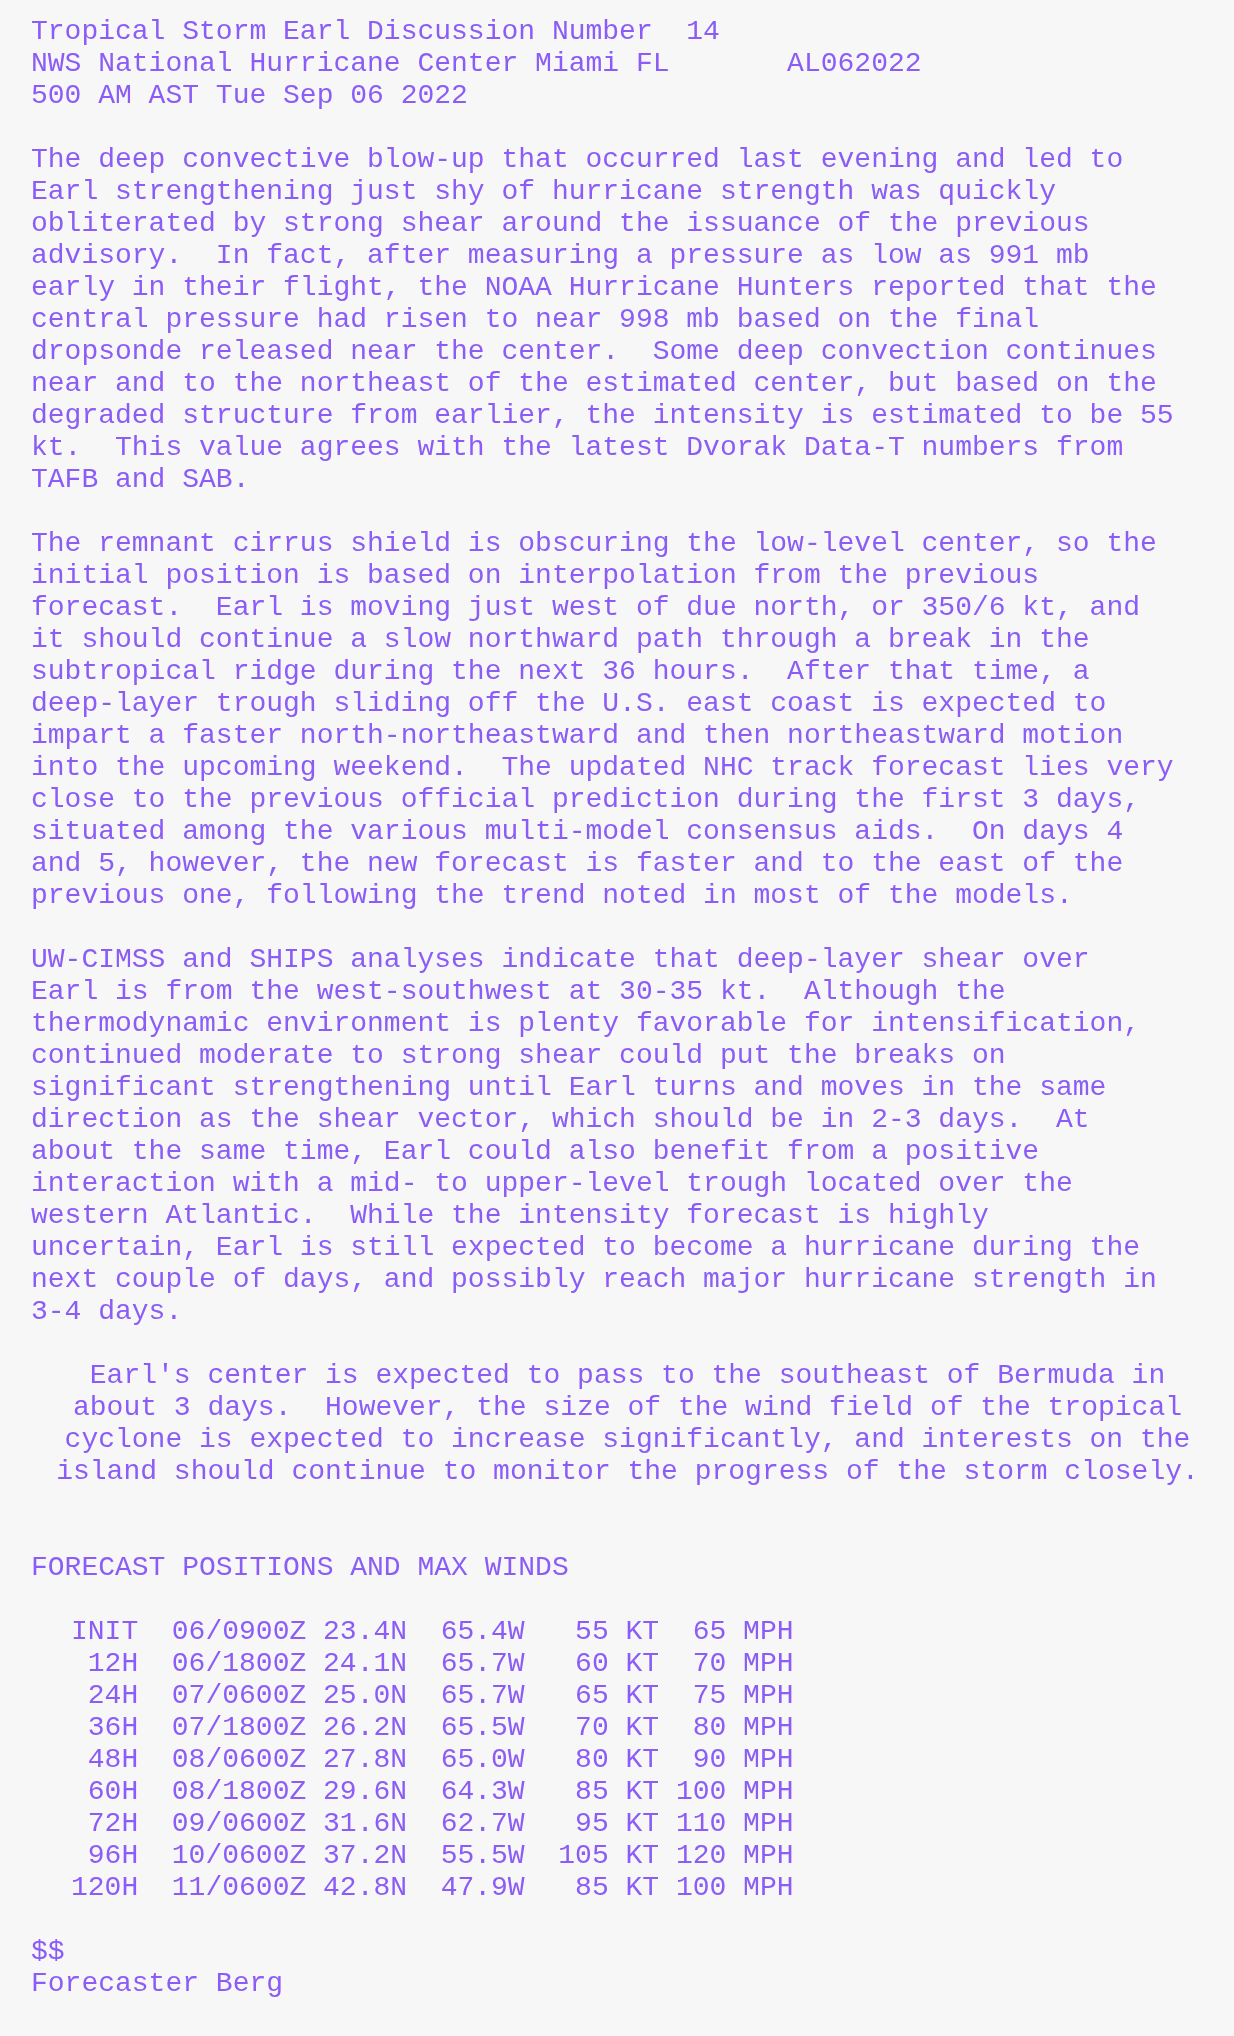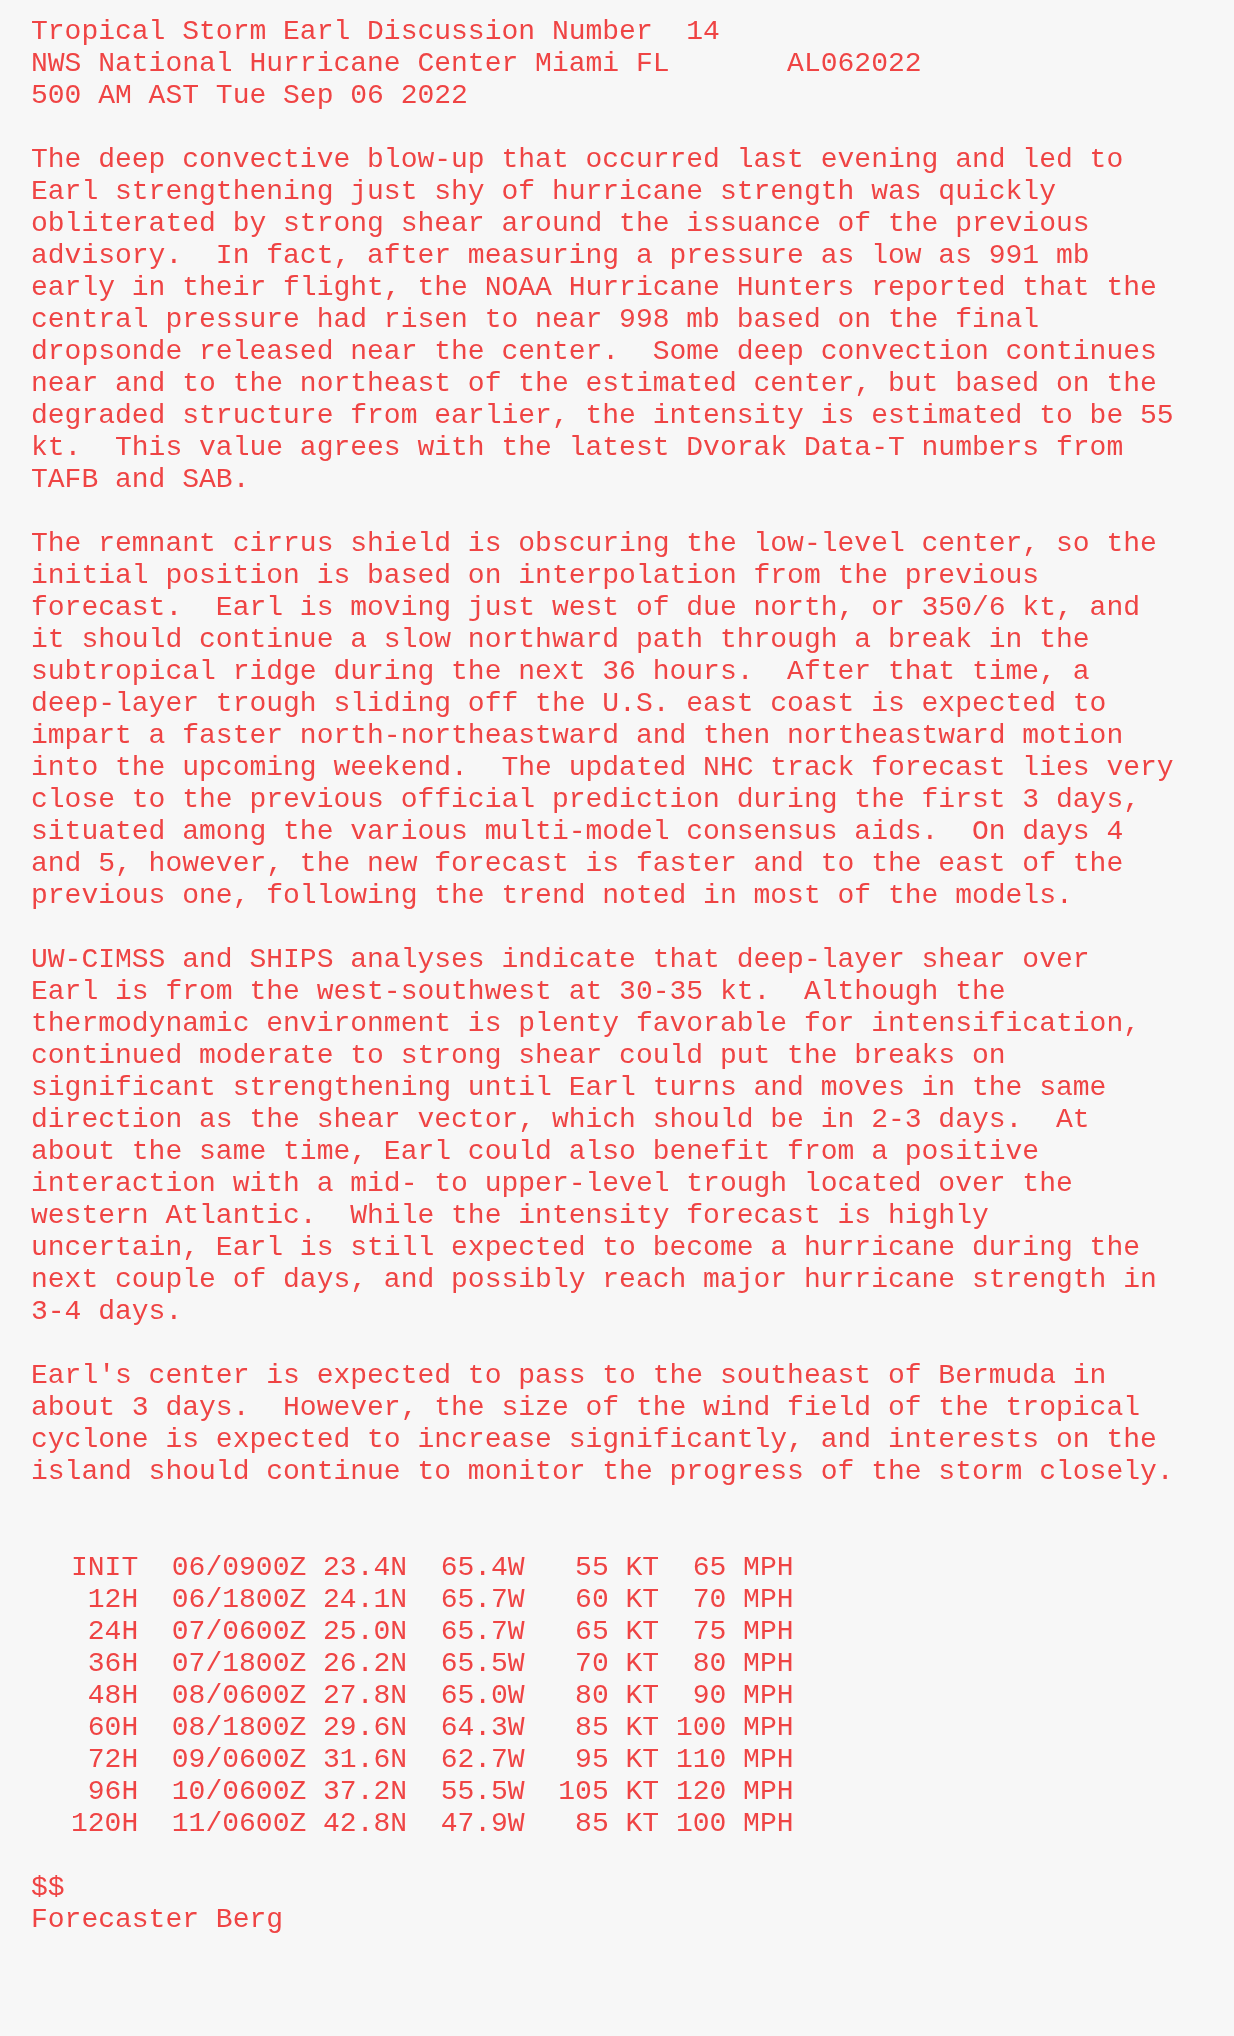--- a/index.html
+++ b/index.html
@@ -12,29 +12,30 @@
     background: #f7f7f7;
     overflow: hidden;
   }
   .doc {
     box-sizing: border-box;
     width: 1234px;
     padding: 16px 10px 0 31px;
     font-family: "Liberation Mono", "DejaVu Sans Mono", monospace;
     font-size: 28px;
     line-height: 32px;
-    color: #ef4444;
+    color: #8b5cf6;
   }
   .block {
     margin: 0 0 32px 0;      
     white-space: pre;
     font: inherit;
   }
   .block.gap2 {
     margin-bottom: 64px;     
+    text-align: center;
   }
   .sig {
     margin-bottom: 0;
     white-space: pre;
     font: inherit;
   }
   .line {
     white-space: pre;
     font: inherit;
     margin-left: 40px;
@@ -85,19 +86,20 @@
 western Atlantic.  While the intensity forecast is highly
 uncertain, Earl is still expected to become a hurricane during the
 next couple of days, and possibly reach major hurricane strength in
 3-4 days.</div>
 
   <div class="block gap2">Earl's center is expected to pass to the southeast of Bermuda in
 about 3 days.  However, the size of the wind field of the tropical
 cyclone is expected to increase significantly, and interests on the
 island should continue to monitor the progress of the storm closely.</div>
 
+  <div class="block">FORECAST POSITIONS AND MAX WINDS</div>
 
   <div class="block" id="forecast-rows"><div class="line">INIT  06/0900Z 23.4N  65.4W   55 KT  65 MPH</div><div class="line"> 12H  06/1800Z 24.1N  65.7W   60 KT  70 MPH</div><div class="line"> 24H  07/0600Z 25.0N  65.7W   65 KT  75 MPH</div><div class="line"> 36H  07/1800Z 26.2N  65.5W   70 KT  80 MPH</div><div class="line"> 48H  08/0600Z 27.8N  65.0W   80 KT  90 MPH</div><div class="line"> 60H  08/1800Z 29.6N  64.3W   85 KT 100 MPH</div><div class="line"> 72H  09/0600Z 31.6N  62.7W   95 KT 110 MPH</div><div class="line"> 96H  10/0600Z 37.2N  55.5W  105 KT 120 MPH</div><div class="line">120H  11/0600Z 42.8N  47.9W   85 KT 100 MPH</div></div>
 
   <div class="sig">$$
 Forecaster Berg</div>
 
 </main>
 
 </body></html>

